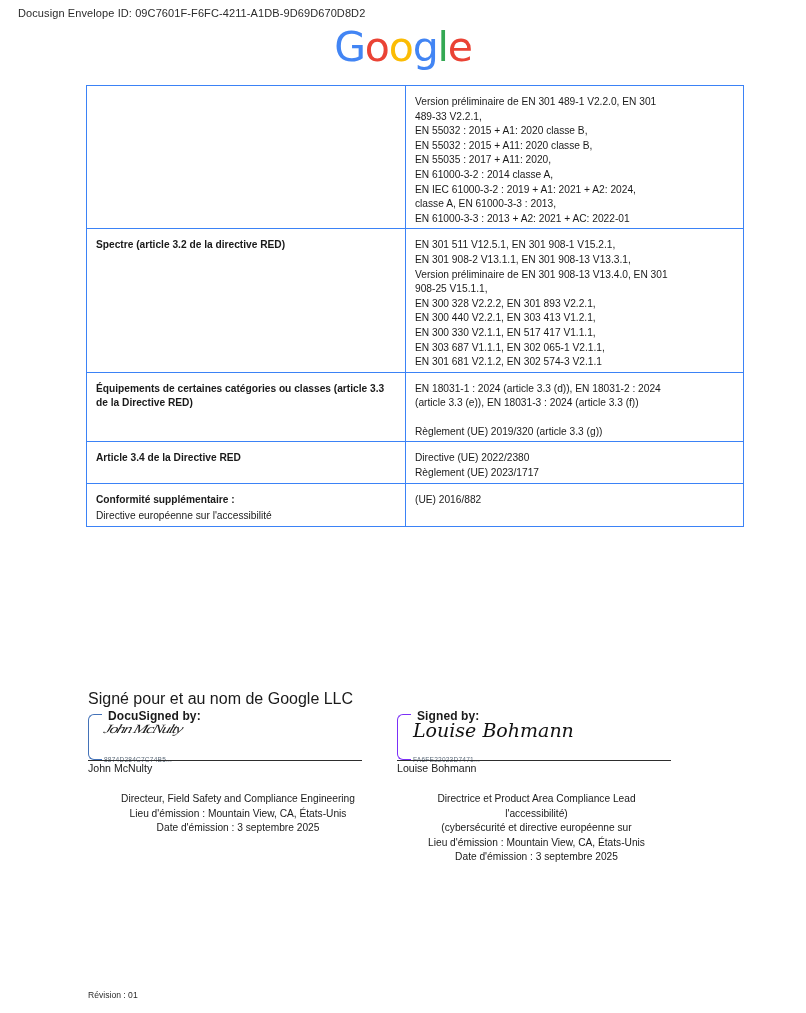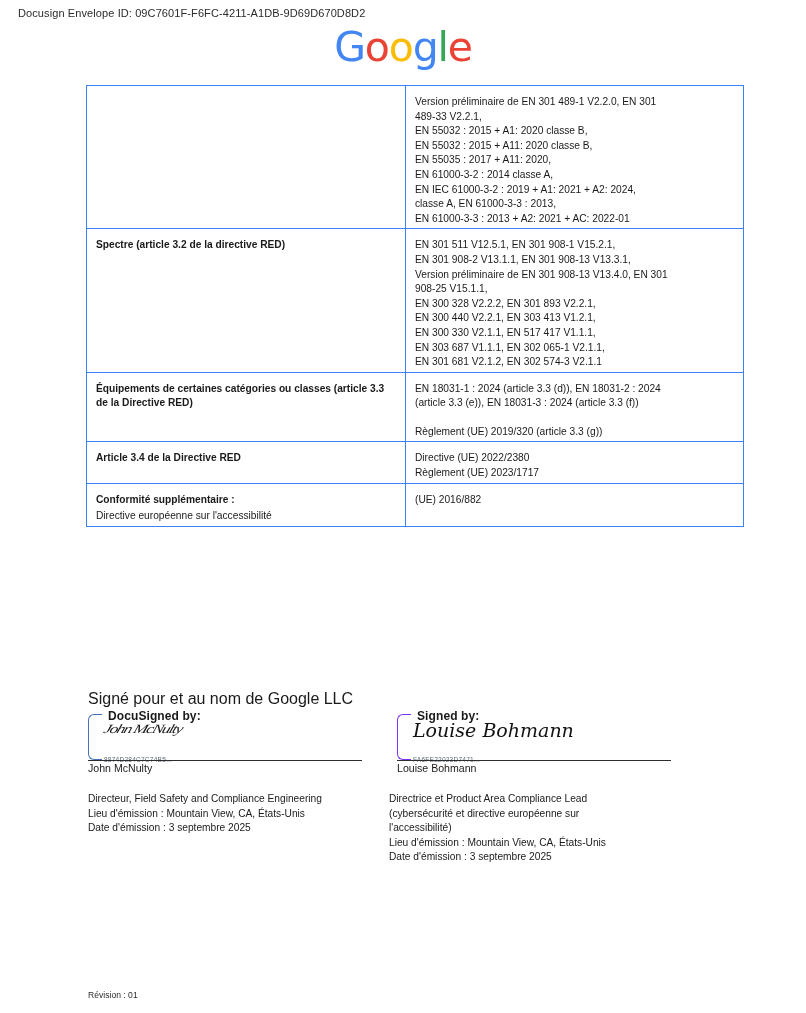--- a/index.html
+++ b/index.html
@@ -169,20 +169,21 @@
     font-size: 10.6px;
     color: #1a1a1a;
     white-space: nowrap;
   }
 
   .sig-details {
     position: absolute;
     top: 792px;
     font-size: 10.2px;
     line-height: 14.6px;
+    text-align: center;
   }
   .sig-details.left  { left: 88px;  width: 300px; }
   .sig-details.right { left: 389px; width: 295px; }
   .sig-details .d-line { display: block; }
 
   
   .footer {
     position: absolute;
     left: 88px;
     top: 990px;
@@ -292,22 +293,22 @@
     <div class="sig-name">Louise Bohmann</div>
   </div>
 
   <div class="sig-details left" id="details-left">
       <span class="d-line">Directeur, Field Safety and Compliance Engineering</span>
       <span class="d-line">Lieu d'émission : Mountain View, CA, États-Unis</span>
       <span class="d-line">Date d'émission : 3 septembre 2025</span>
     </div>
   <div class="sig-details right" id="details-right">
       <span class="d-line">Directrice et Product Area Compliance Lead</span>
+      <span class="d-line">l'accessibilité)</span>
       <span class="d-line">(cybersécurité et directive européenne sur</span>
-      <span class="d-line">l'accessibilité)</span>
       <span class="d-line">Lieu d'émission : Mountain View, CA, États-Unis</span>
       <span class="d-line">Date d'émission : 3 septembre 2025</span>
     </div>
 
   <div class="footer">
     <span class="rev">Révision : 01</span>
     <span class="pg">Page 2 sur 2</span>
   </div>
 
 </div>

